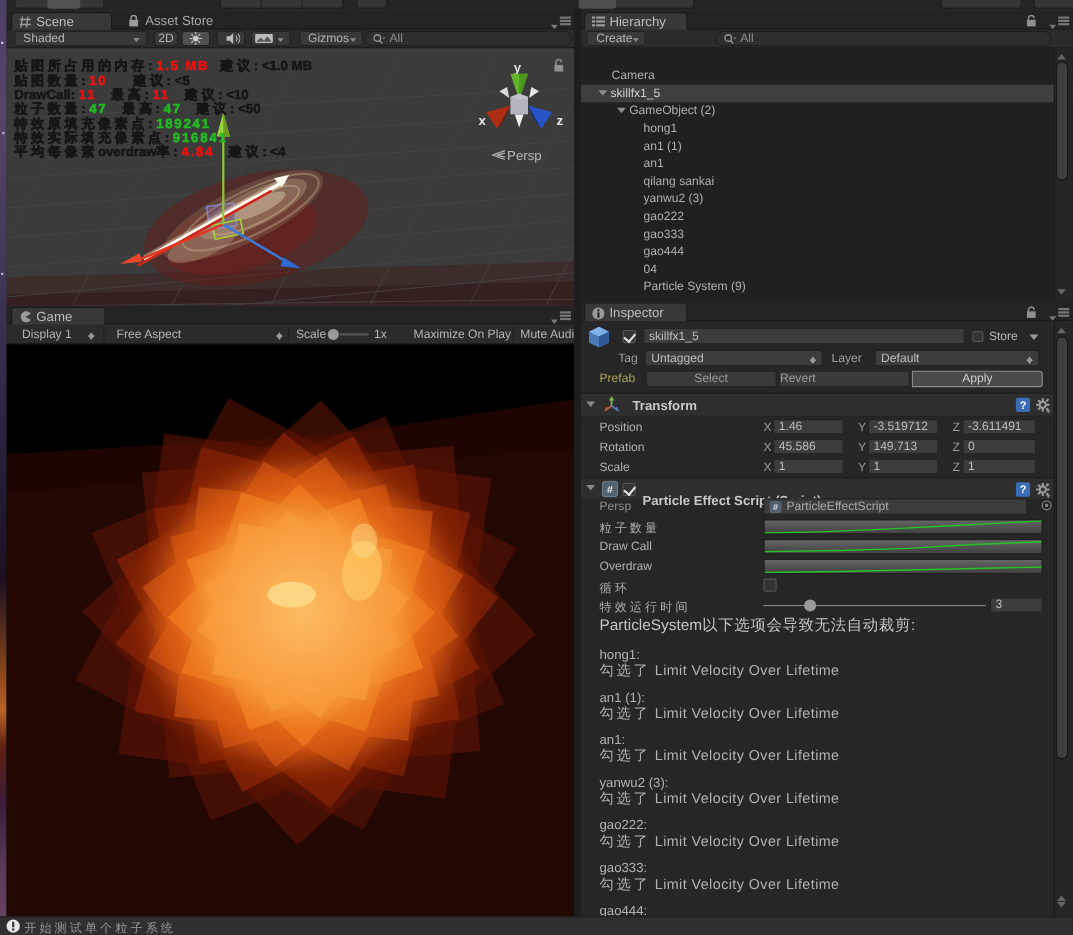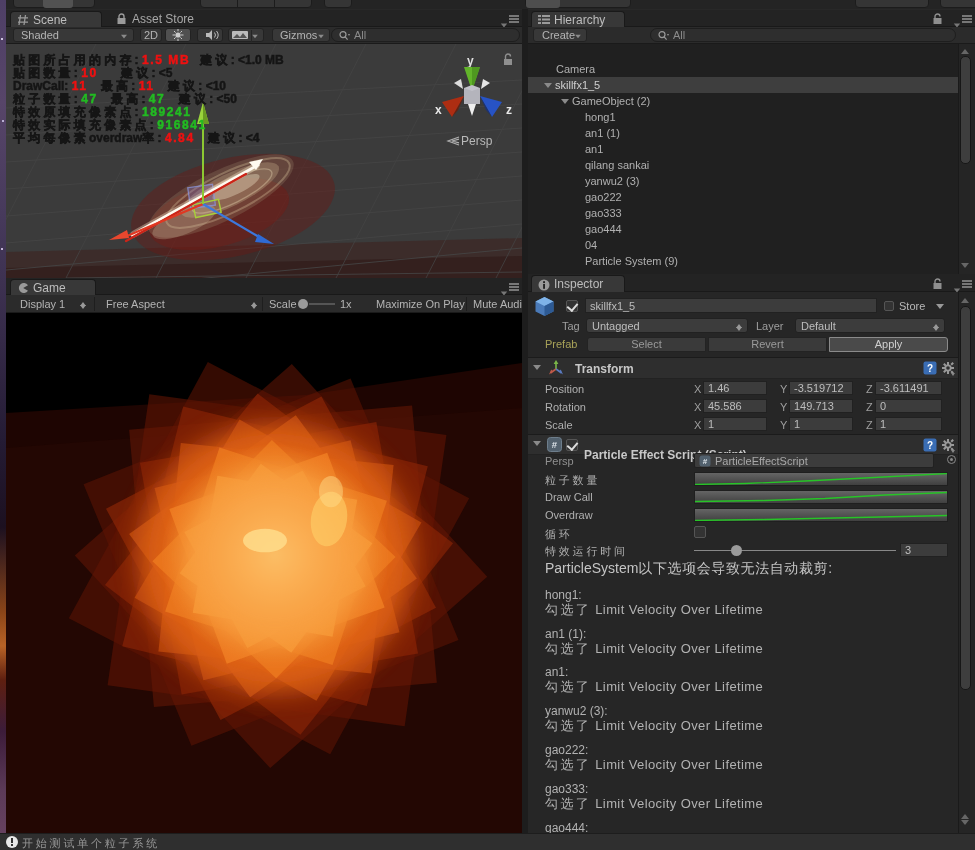--- a/index.html
+++ b/index.html
@@ -293,21 +293,21 @@
  <div class="fld" style="left:57px;top:6px;width:292px;height:15px;padding:1px 0 0 4px">skillfx1_5</div>
  <div class="chk" style="left:356px;top:9px;width:10px;height:10px"></div>
  <div class="lbl" style="left:371px;top:8px;color:#b8b8b8">Store</div>
  <span class="tri abs" style="left:408px;top:12px;border-top-color:#999"></span>
  <div class="lbl" style="left:34px;top:28px">Tag</div>
  <div class="fld" style="left:58px;top:26px;width:162px;height:15px;padding:1px 0 0 5px;border-radius:3px">Untagged<span class="tu" style="right:5px;top:2px"></span><span class="td" style="right:5px;top:8px"></span></div>
  <div class="lbl" style="left:228px;top:28px">Layer</div>
  <div class="fld" style="left:267px;top:26px;width:150px;height:15px;padding:1px 0 0 5px;border-radius:3px">Default<span class="tu" style="right:5px;top:2px"></span><span class="td" style="right:5px;top:8px"></span></div>
  <div class="lbl" style="left:17px;top:46px;color:#a8a258">Prefab</div>
  <div class="abs" style="left:59px;top:45px;width:119px;height:15px;background:#3a3a3a;border:1px solid #232323;border-radius:3px 0 0 3px;color:#9a9a9a;text-align:center;line-height:13px">Select</div>
- <div class="abs" style="left:180px;top:45px;width:119px;height:15px;background:#3a3a3a;border:1px solid #232323;color:#9a9a9a;text-align:center;line-height:13px">Revert</div>
+ <div class="abs" style="left:180px;top:45px;width:119px;height:15px;background:#3a3a3a;border:1px solid #232323;color:#9a9a9a;line-height:13px">Revert</div>
  <div class="abs" style="left:301px;top:45px;width:119px;height:15px;background:#4a4a4a;border:1px solid #8a8a8a;border-radius:0 3px 3px 0;color:#cfcfcf;text-align:center;line-height:13px">Apply</div>
  <div class="abs" style="left:0;top:65px;width:447px;height:22px;background:#2e2e2e;border-top:1px solid #1b1b1b;border-bottom:1px solid #222"></div>
  <span class="tri abs" style="left:5px;top:73px"></span>
  <svg class="abs" style="left:20px;top:68px" width="16" height="16" viewBox="0 0 16 16">
         <g stroke-width="1.6">
           <path d="M8 9V2" stroke="#7ab648"></path>
           <path d="M8 9l-5.5 4" stroke="#c05a4a"></path>
           <path d="M8 9l5.5 4" stroke="#5a7ac0"></path>
         </g>
         <path d="M8 0l-2.4 4h4.8z" fill="#7ab648"></path>

